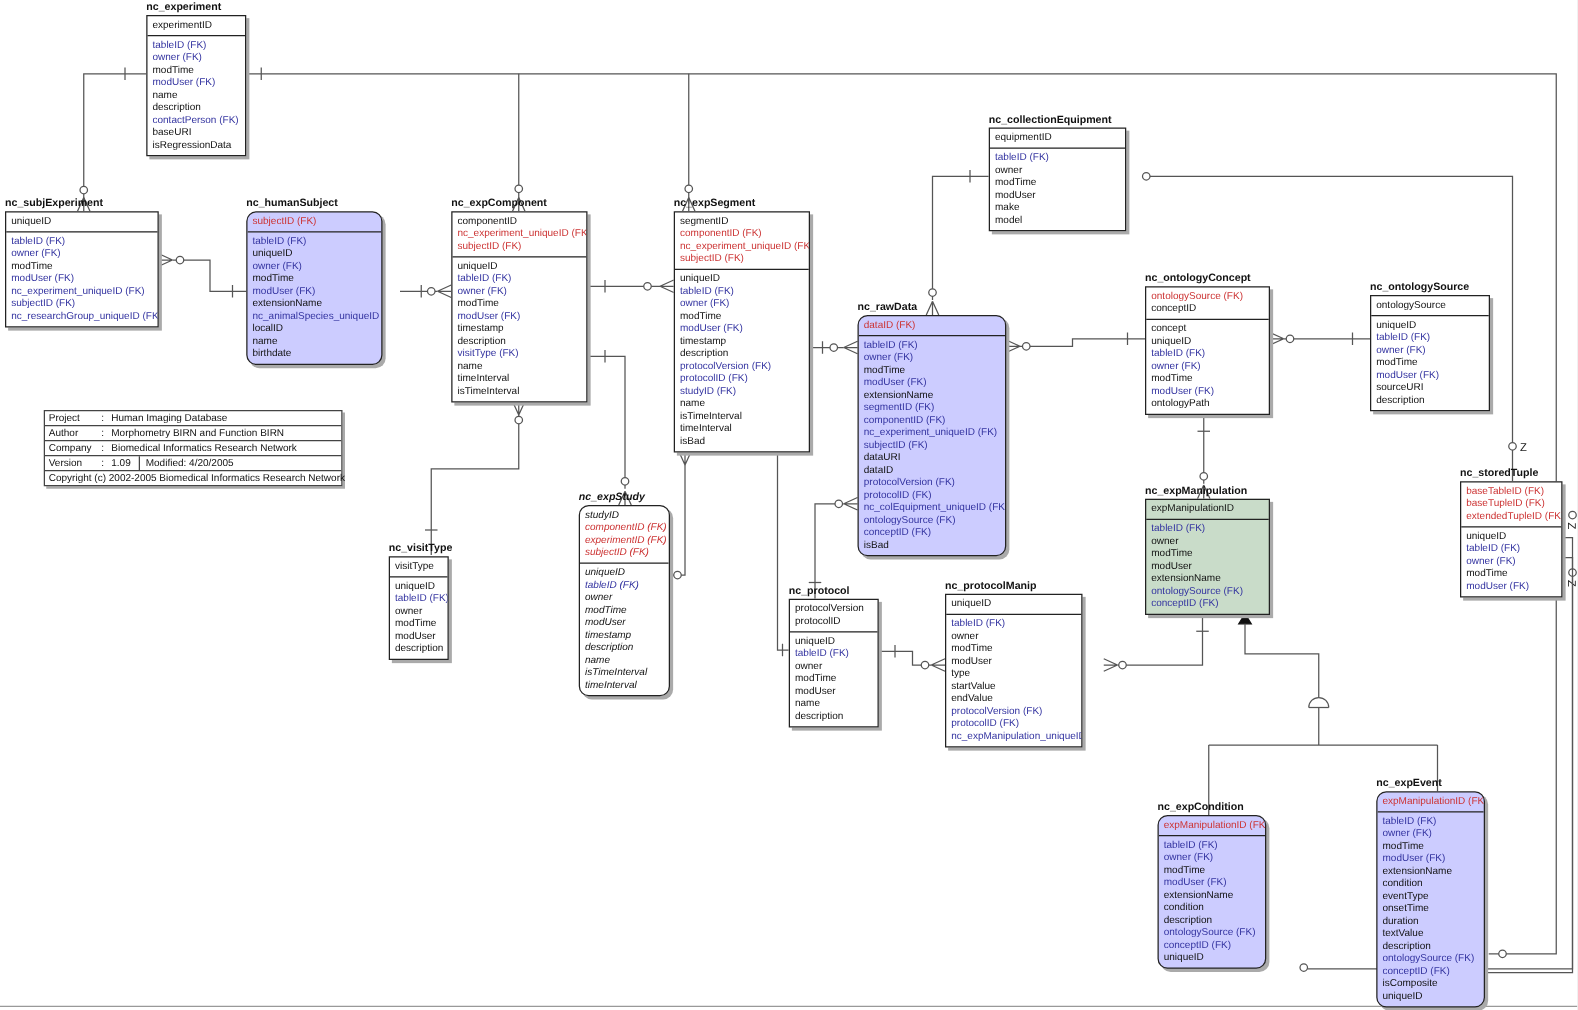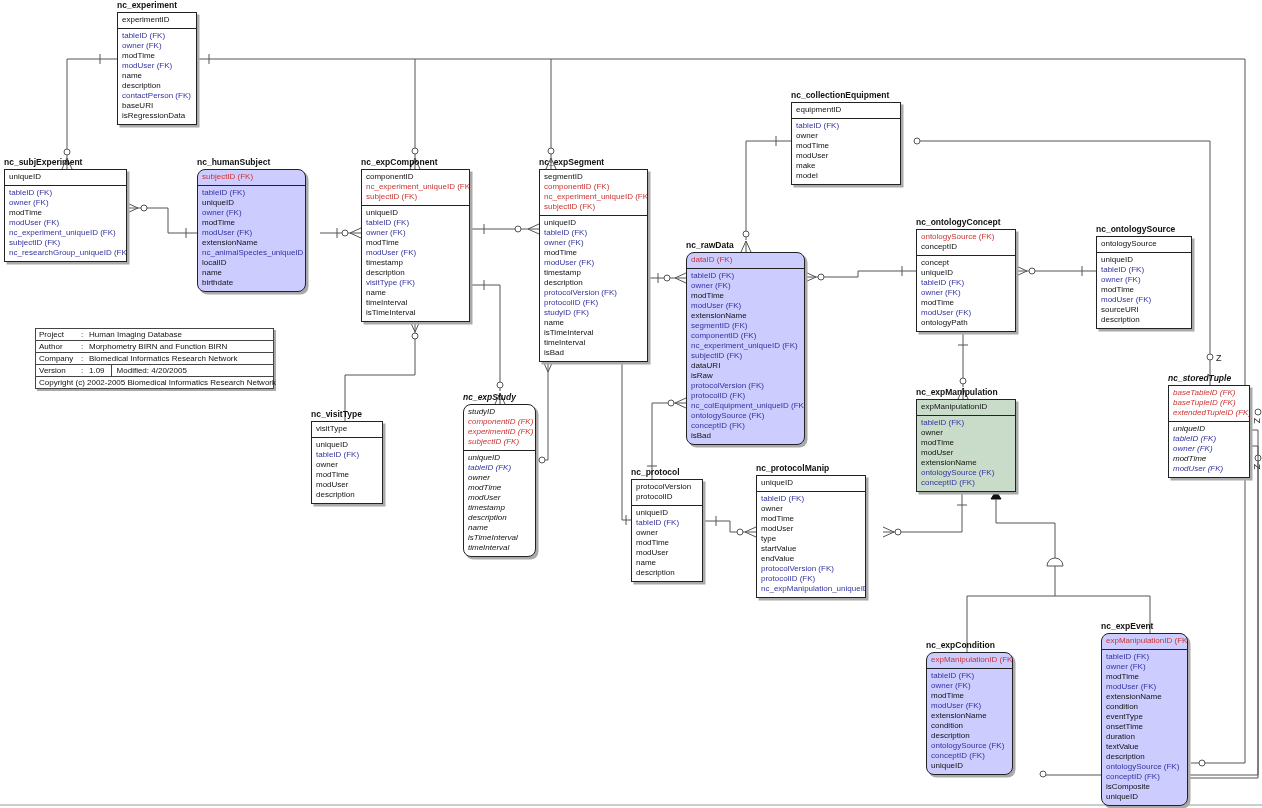--- a/index.html
+++ b/index.html
@@ -349,31 +349,31 @@
             <div class="fld c-b">tableID (FK)</div>
             <div class="fld c-b">owner (FK)</div>
             <div class="fld c-k">modTime</div>
             <div class="fld c-b">modUser (FK)</div>
             <div class="fld c-k">extensionName</div>
             <div class="fld c-b">segmentID (FK)</div>
             <div class="fld c-b">componentID (FK)</div>
             <div class="fld c-b">nc_experiment_uniqueID (FK)</div>
             <div class="fld c-b">subjectID (FK)</div>
             <div class="fld c-k">dataURI</div>
-            <div class="fld c-k">isRaw</div>
+            <div class="fld c-k">dataID</div>
             <div class="fld c-b">protocolVersion (FK)</div>
             <div class="fld c-b">protocolID (FK)</div>
             <div class="fld c-b">nc_colEquipment_uniqueID (FK)</div>
             <div class="fld c-b">ontologySource (FK)</div>
             <div class="fld c-b">conceptID (FK)</div>
             <div class="fld c-k">isBad</div>
           </div>
         </div>
       </div>
-      <div class="tbl" style="left: 1168px; top: 374px; width: 82px; font-style: italic;">
+      <div class="tbl" style="left: 1168px; top: 374px; width: 82px;">
         <div class="tlabel">nc_storedTuple</div>
         <div class="tbox s-white">
           <div class="sec pk">
             <div class="fld c-r">baseTableID (FK)</div>
             <div class="fld c-r">baseTupleID (FK)</div>
             <div class="fld c-r">extendedTupleID (FK)</div>
           </div>
           <div class="sec">
             <div class="fld c-k">uniqueID</div>
             <div class="fld c-b">tableID (FK)</div>
@@ -393,21 +393,21 @@
             <div class="fld c-b">tableID (FK)</div>
             <div class="fld c-k">owner</div>
             <div class="fld c-k">modTime</div>
             <div class="fld c-k">modUser</div>
             <div class="fld c-k">extensionName</div>
             <div class="fld c-b">ontologySource (FK)</div>
             <div class="fld c-b">conceptID (FK)</div>
           </div>
         </div>
       </div>
-      <div class="tbl" style="left: 311px; top: 410px; width: 72px;">
+      <div class="tbl" style="left: 311px; top: 434px; width: 48px;">
         <div class="tlabel">nc_visitType</div>
         <div class="tbox s-white">
           <div class="sec pk">
             <div class="fld c-k">visitType</div>
           </div>
           <div class="sec">
             <div class="fld c-k">uniqueID</div>
             <div class="fld c-b">tableID (FK)</div>
             <div class="fld c-k">owner</div>
             <div class="fld c-k">modTime</div>

